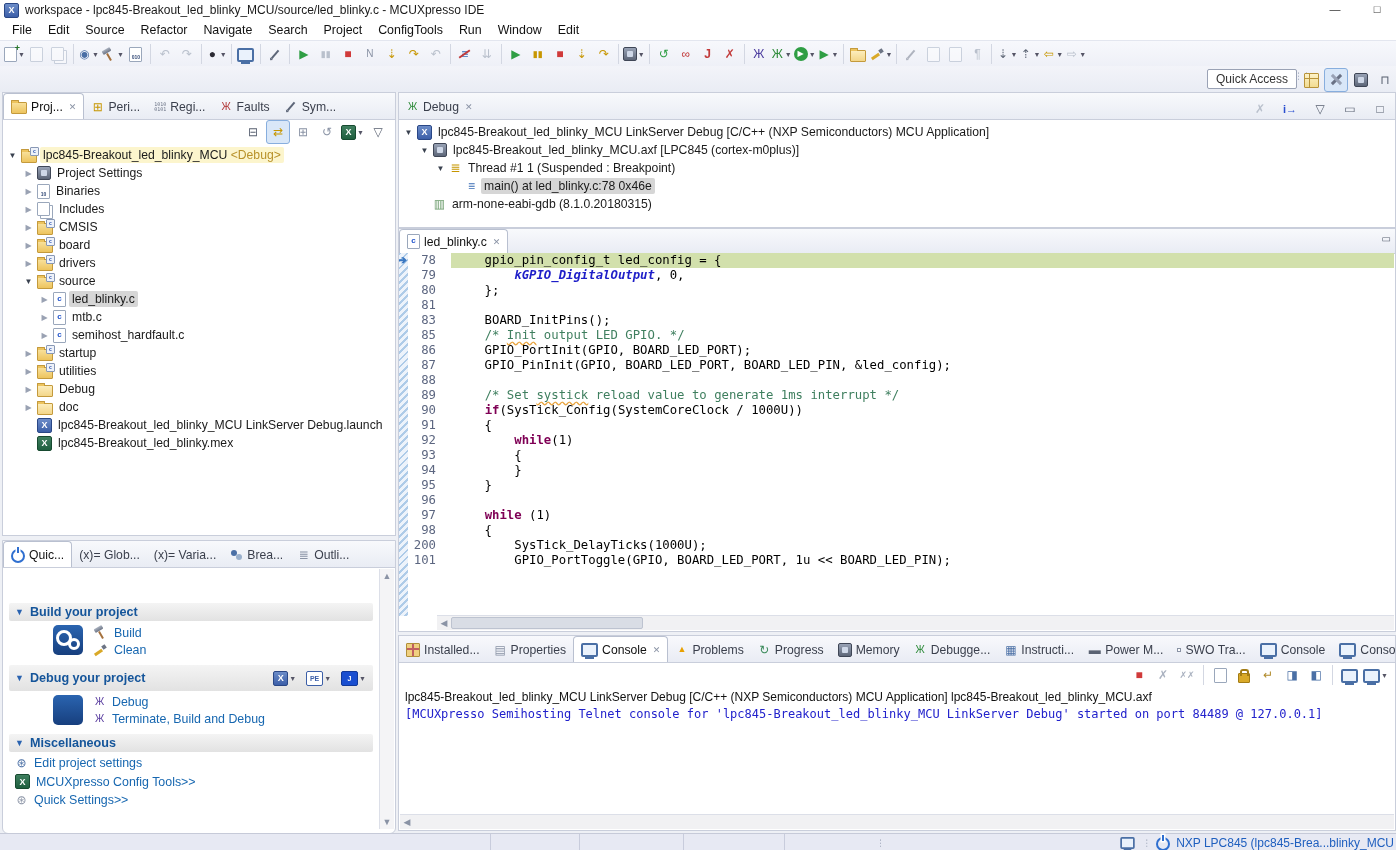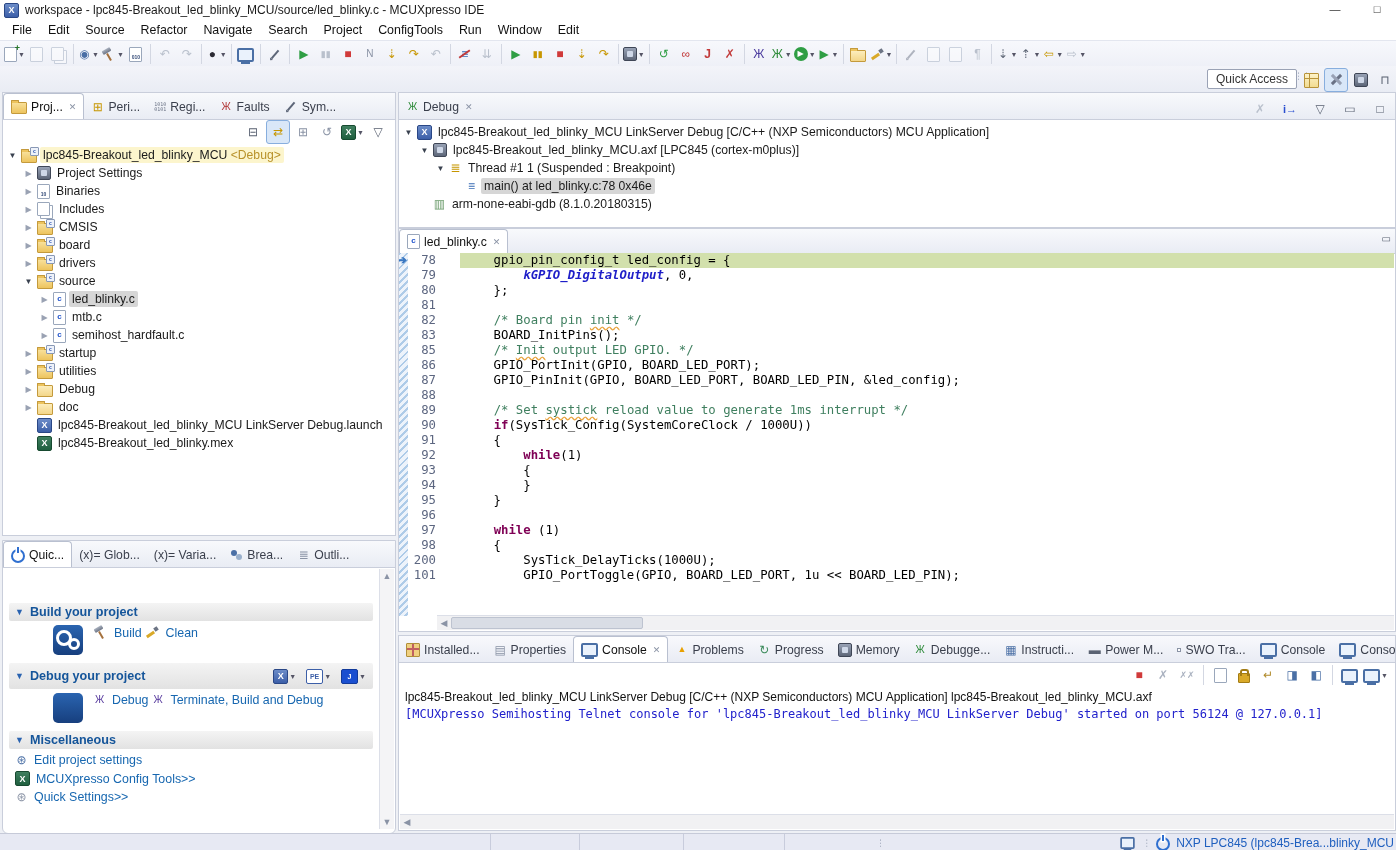--- a/index.html
+++ b/index.html
@@ -84,35 +84,35 @@
   .ic-doc .tag{position:absolute;left:0;right:0;bottom:1px;font-size:5px;color:#334a77;text-align:center;font-weight:bold;}
   .ic-doc2{width:11px;height:12px;background:#fff;border:1px solid #9aa7bb;border-radius:1px;box-shadow:3px 3px 0 -1px #fff,3px 3px 0 0 #9aa7bb;margin-right:3px;}
   .ic-bigbox{width:30px;height:30px;border-radius:5px;background:linear-gradient(#2a64b0,#173f7e);display:inline-flex;align-items:center;justify-content:center;color:#fff;}
   .ic-bigbox.gears:before{content:"";width:10px;height:10px;border:3px solid #fff;border-radius:50%;margin:-4px -2px 0 0;}
   .ic-bigbox.gears:after{content:"";width:6px;height:6px;border:3px solid #fff;border-radius:50%;margin:8px 0 0 -2px;}
   .ic-bigbox.bug{font-size:17px;font-weight:bold;}
   
   #codepane{position:absolute;left:0;top:24px;right:1px;bottom:15px;overflow:hidden;background:#fff;}
   #gutter{position:absolute;left:0;top:0;bottom:0;width:9px;background:repeating-linear-gradient(135deg,#aecbe8 0 2px,#edf3fb 2px 5px);}
   .cl{display:flex;height:15px;font-family:"DejaVu Sans Mono",monospace;font-size:12.3px;line-height:15px;margin-left:9px;}
-  .cl .num{width:28px;text-align:right;padding-right:24px;color:#5c6680;flex:none;background:#fff;}
+  .cl .num{width:28px;text-align:right;padding-right:15px;color:#5c6680;flex:none;background:#fff;}
   .cl .code{white-space:pre;flex:1;padding-left:4px;}
   .cl.cur .code{background:#d2e0ac;}
   .kw{color:#7f0055;font-weight:bold;}
   .cm{color:#3f7f5f;}
   .cmsp{color:#3f7f5f;text-decoration:underline wavy #e8a33d;text-underline-offset:2px;}
   .en{color:#1e1ec8;font-style:italic;font-weight:bold;}
   .pl{color:#000;margin-top:11px;}
   .ipt{position:absolute;left:-2px;color:#3a78c2;font-weight:bold;font-size:12px;z-index:2;}
   
   .qsband{display:flex;align-items:center;justify-content:space-between;background:linear-gradient(#f4f4f4,#e2e2e2);margin:6px 6px 4px 6px;padding:2px 6px;border-radius:2px;}
   .qsband .t{color:#15559a;font-weight:bold;font-size:12.6px;display:flex;align-items:center;gap:6px;}
   .qsband .tri{color:#2a63b0;font-size:9px;}
   .qsrow{display:flex;gap:10px;margin:4px 0 8px 50px;align-items:flex-start;}
-  .qslinks{display:flex;gap:3px;}
+  .qslinks{display:flex;flex-direction:column;gap:3px;}
   .qslink{display:flex;align-items:center;gap:6px;color:#1767b0;font-size:12.4px;}
   .qsmisc{display:flex;align-items:center;gap:6px;color:#1767b0;font-size:12.4px;margin:4px 0 4px 12px;}
   .probes{display:flex;align-items:center;gap:8px;}
   
   .con-title{font-size:12px;color:#111;padding:3px 6px 1px 6px;white-space:nowrap;}
   .con-out{font-family:"DejaVu Sans Mono",monospace;font-size:12px;line-height:15px;color:#2222cc;padding:2px 6px;white-space:pre-wrap;}
   
   .hsb{position:absolute;height:14px;background:#f1f1f3;border-top:1px solid #dcdfe8;display:flex;align-items:center;}
   .hsb .sarr{width:14px;text-align:center;color:#8a93a5;font-size:9px;}
   .hsb .thumb{height:10px;background:#d9dde5;border:1px solid #bdc3d0;border-radius:2px;}
@@ -661,24 +661,20 @@
           </div>
           <div class="cl">
             <span class="num">80</span>
             <span class="code"><span class="pl">    };</span></span>
           </div>
           <div class="cl">
             <span class="num">81</span>
             <span class="code"></span>
           </div>
           <div class="cl">
-            <span class="num">82</span>
-            <span class="code"><span class="pl">    </span><span class="cm">/* Board pin </span><span class="cmsp">init</span><span class="cm"> */</span></span>
-          </div>
-          <div class="cl">
             <span class="num">83</span>
             <span class="code"><span class="pl">    BOARD_InitPins();</span></span>
           </div>
           <div class="cl">
             <span class="num">85</span>
             <span class="code"><span class="pl">    </span><span class="cm">/* </span><span class="cmsp">Init</span><span class="cm"> output LED GPIO. */</span></span>
           </div>
           <div class="cl">
             <span class="num">86</span>
             <span class="code"><span class="pl">    GPIO_PortInit(GPIO, BOARD_LED_PORT);</span></span>
@@ -829,21 +825,21 @@
         <span class="sep"></span>
         <span class="tbtn">
           <div class="ic ic-monitor"></div>
         </span>
         <span class="tbtn">
           <div class="ic ic-monitor"></div>
           <span class="dd">▼</span>
         </span>
       </div>
     <div class="con-title">lpc845-Breakout_led_blinky_MCU LinkServer Debug [C/C++ (NXP Semiconductors) MCU Application] lpc845-Breakout_led_blinky_MCU.axf</div>
-    <div class="con-out">[MCUXpresso Semihosting Telnet console for 'lpc845-Breakout_led_blinky_MCU LinkServer Debug' started on port 56124 @ 127.0.0.1]</div>
+    <div class="con-out">[MCUXpresso Semihosting Telnet console for 'lpc845-Breakout_led_blinky_MCU LinkServer Debug' started on port 84489 @ 127.0.0.1]</div>
     <div class="hsb" style="left:1px;right:1px;bottom:1px;">
       <span class="sarr">◀</span>
     </div>
   </div>
 
   <div id="statusbar" class="abs">
     <div class="sbcell" style="left:490px;"></div>
     <div class="sbcell" style="left:579px;"></div>
     <div class="sbcell" style="left:683px;"></div>
     <div class="sbcell" style="left:784px;"></div>

